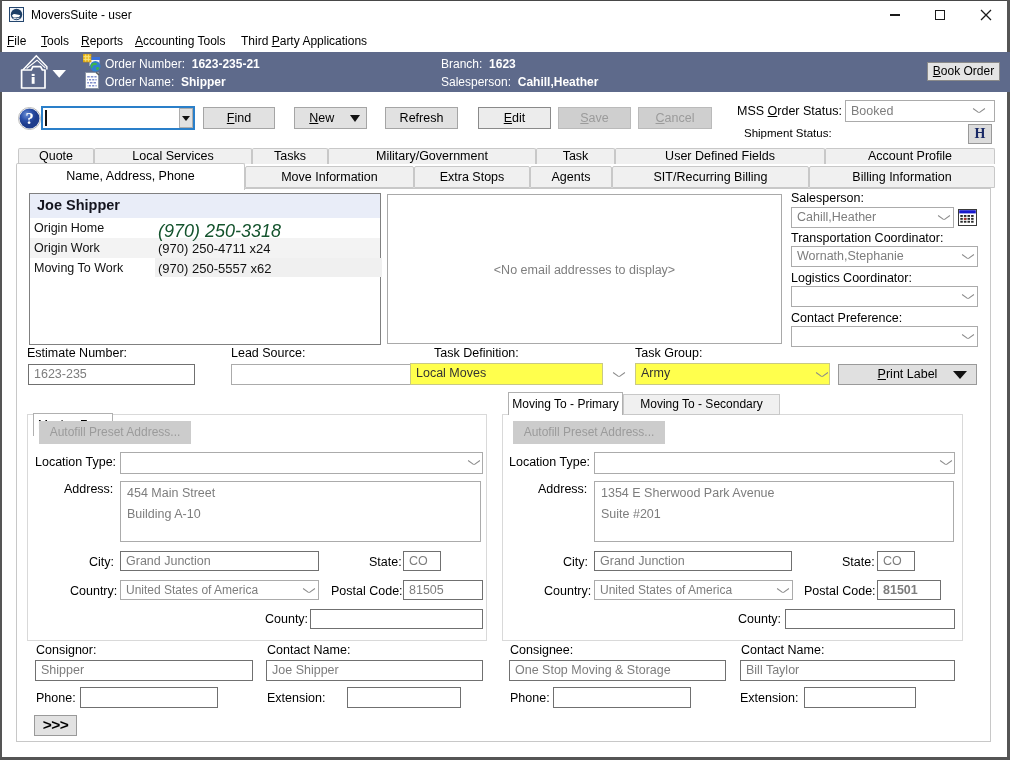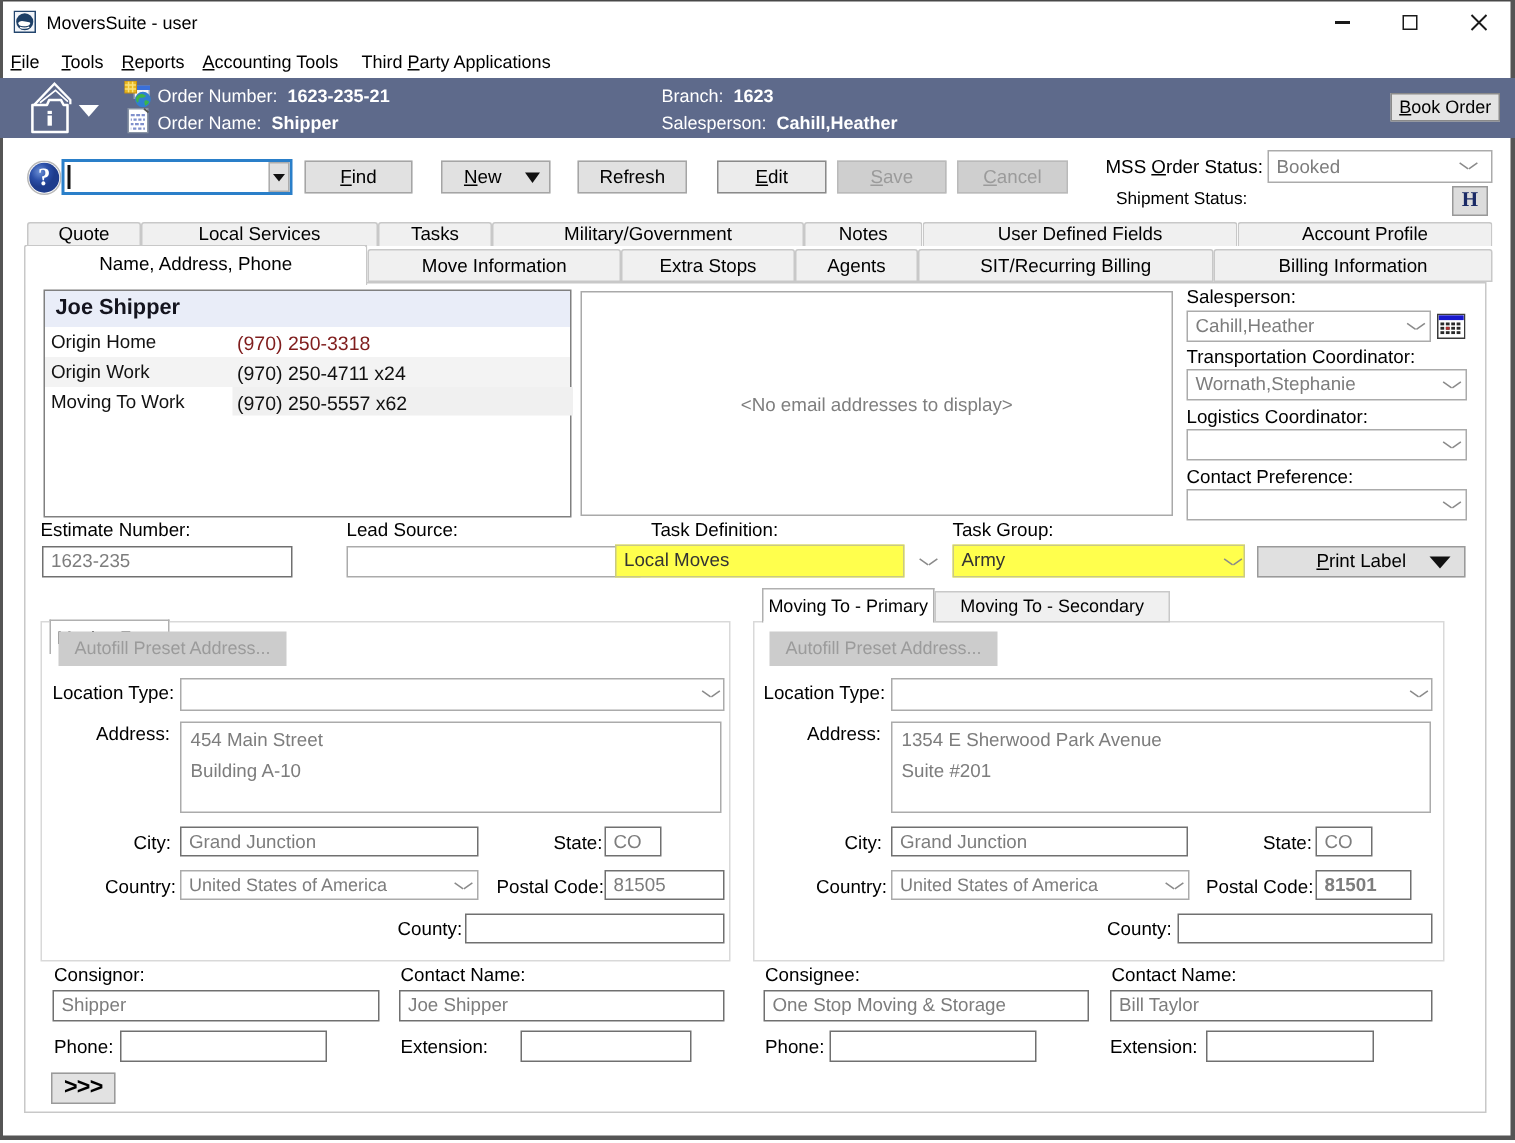--- a/index.html
+++ b/index.html
@@ -106,40 +106,40 @@
 <div class="lbl" style="left:737px;top:104px;">MSS <u>O</u>rder Status:</div>
 <div class="cb" style="left:845px;top:100px;width:150px;height:22px;line-height:20px;">Booked</div>
 <div class="chev" style="left:973px;top:106px;"></div>
 <div class="lbl" style="left:744px;top:127px;font-size:11.5px;">Shipment Status:</div>
 <div class="abs" style="left:968px;top:124px;width:24px;height:20px;background:#dcdcdc;border:1px solid #999;color:#1a2a66;font-family:'Liberation Serif';font-weight:bold;font-size:14px;text-align:center;line-height:18px;">H</div>
 
 <div class="tab1" style="left:18px;width:76px;">Quote</div>
 <div class="tab1" style="left:94px;width:158px;">Local Services</div>
 <div class="tab1" style="left:252px;width:76px;">Tasks</div>
 <div class="tab1" style="left:328px;width:208px;">Military/Government</div>
-<div class="tab1" style="left:536px;width:79px;">Notes</div>
+<div class="tab1" style="left:536px;width:79px;">Task</div>
 <div class="tab1" style="left:615px;width:210px;">User Defined Fields</div>
 <div class="tab1" style="left:825px;width:170px;">Account Profile</div>
 
 <div class="abs" style="left:16px;top:188px;width:975px;height:554px;background:#fff;border:1px solid #c8c8c8;border-top:1px solid #c8c8c8;"></div>
 
 <div class="tab2" style="left:245px;width:169px;">Move Information</div>
 <div class="tab2" style="left:414px;width:116px;">Extra Stops</div>
 <div class="tab2" style="left:530px;width:82px;">Agents</div>
 <div class="tab2" style="left:612px;width:197px;">SIT/Recurring Billing</div>
 <div class="tab2" style="left:809px;width:186px;">Billing Information</div>
 <div class="abs" style="left:16px;top:163px;width:229px;height:27px;background:#fff;border:1px solid #c8c8c8;border-bottom:none;border-radius:2px 2px 0 0;font-size:12.5px;text-align:center;line-height:24px;">Name, Address, Phone</div>
 
 <div class="abs" style="left:29px;top:193px;width:352px;height:152px;border:1px solid #808080;background:#fff;">
   <div style="position:absolute;left:0;top:0;width:100%;height:24px;background:#e9edf8;"></div>
   <div style="position:absolute;left:7px;top:3px;font-size:14.5px;font-weight:bold;color:#14141e;">Joe Shipper</div>
   <div style="position:absolute;left:0;top:44px;width:100%;height:20px;background:#f3f3f3;"></div>
   <div style="position:absolute;left:125px;top:64px;width:227px;height:19px;background:#f0f0f0;"></div>
   <div style="position:absolute;left:4px;top:27px;font-size:12.5px;color:#111;">Origin Home</div>
-  <div style="position:absolute;left:128px;top:27px;font-size:13px;color:#7f1d1d;">(970) 250-3318</div>
+  <div style="position:absolute;left:128px;top:27px;font-size:18px;color:#14532d;font-style:italic;">(970) 250-3318</div>
   <div style="position:absolute;left:4px;top:47px;font-size:12.5px;color:#111;">Origin Work</div>
   <div style="position:absolute;left:128px;top:47px;font-size:13px;color:#111;">(970) 250-4711 x24</div>
   <div style="position:absolute;left:4px;top:67px;font-size:12.5px;color:#111;">Moving To Work</div>
   <div style="position:absolute;left:128px;top:67px;font-size:13px;color:#111;">(970) 250-5557 x62</div>
 </div>
 
 <div class="abs" style="left:387px;top:194px;width:395px;height:150px;border:1px solid #a9a9a9;background:#fff;"></div>
 <div class="abs" style="left:387px;top:263px;width:395px;text-align:center;font-size:12.5px;color:#7e7e7e;">&lt;No email addresses to display&gt;</div>
 
 <div class="lbl" style="left:791px;top:191px;">Salesperson:</div>

